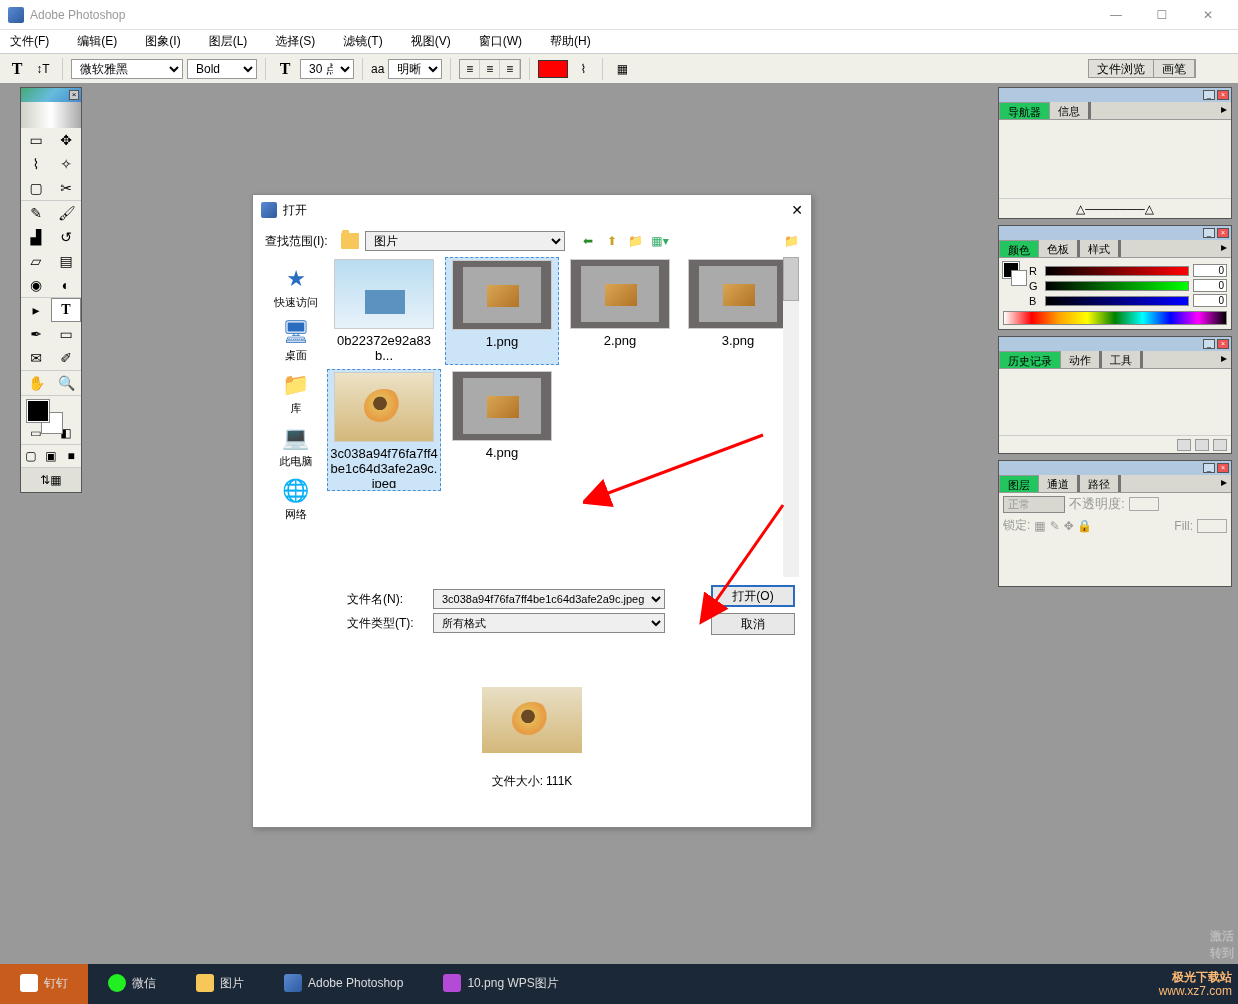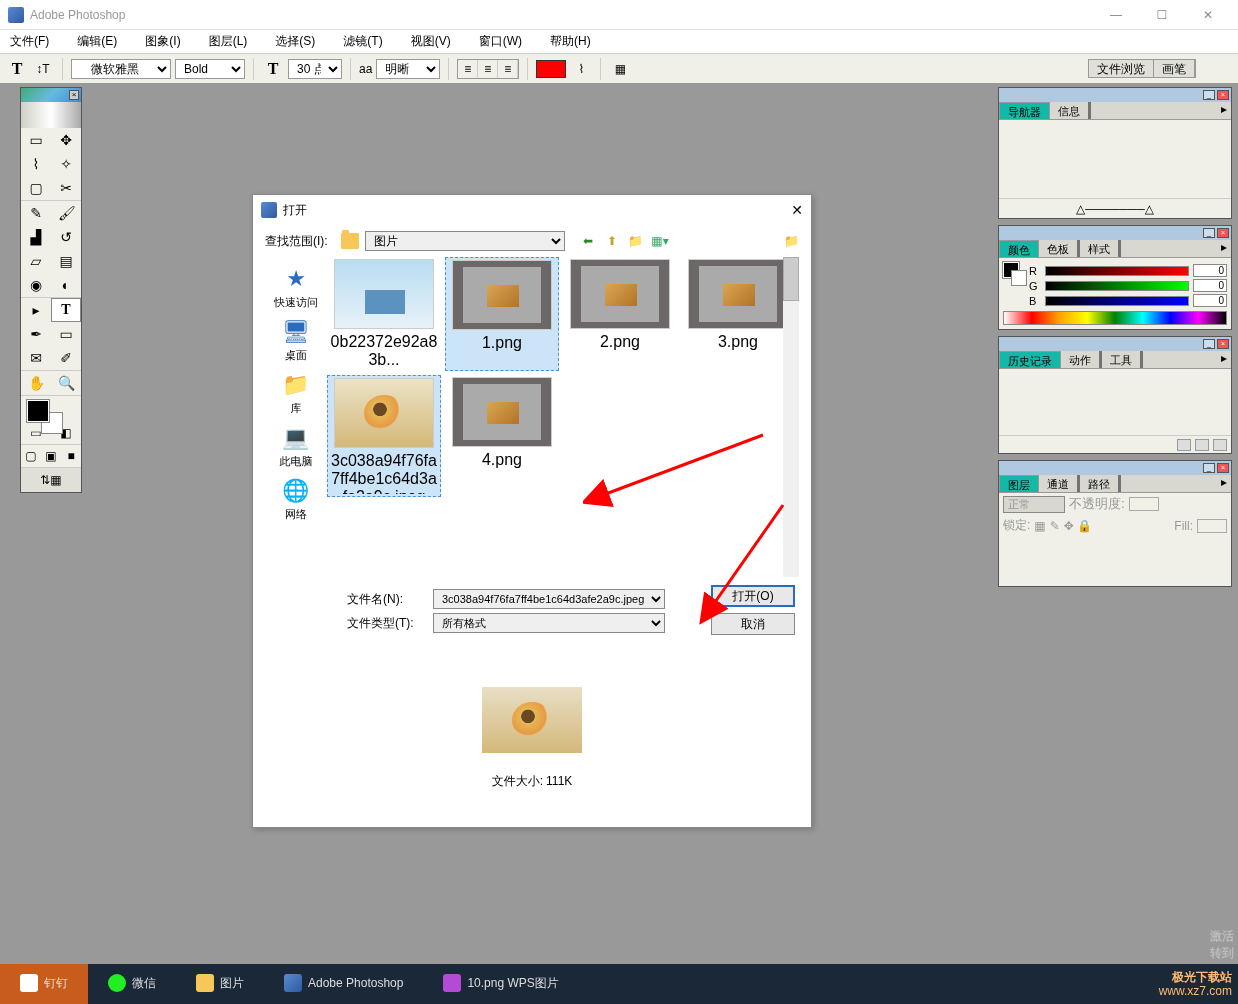--- a/index.html
+++ b/index.html
@@ -15,24 +15,24 @@
 
 .menubar { background: #fff; height: 24px; display: flex; align-items: center; padding: 0 10px; gap: 28px; border-bottom: 1px solid #ccc; }
 .menubar span { cursor: pointer; }
 
 
 .optionsbar { background: #f0f0e8; height: 30px; display: flex; align-items: center; padding: 0 6px; gap: 4px; border-bottom: 1px solid #999; }
 .opt-icon { width: 22px; height: 22px; display:flex; align-items:center; justify-content:center; border: 1px solid transparent; }
 .opt-icon.t { font-family: serif; font-weight: bold; font-size: 16px; }
 .opt-sep { width: 1px; height: 22px; background: #ccc; margin: 0 4px; }
 .opt-select { border: 1px solid #999; background: #fff; padding: 1px 4px; height: 20px; }
-.opt-select.font { width: 100px; text-align: center; }
+.opt-select.font { width: 112px; }
 .opt-select.weight { width: 70px; }
 .opt-select.size { width: 54px; }
-.opt-select.aa { width: 64px; }
+.opt-select.aa { width: 54px; }
 .align-btns { display: flex; border: 1px solid #999; }
 .align-btn { width: 20px; height: 18px; display:flex; align-items:center; justify-content:center; border-right: 1px solid #ccc; }
 .color-swatch { width: 30px; height: 18px; background: red; border: 1px solid #333; }
 .file-browse-tabs { margin-left: auto; margin-right: 36px; display:flex; background:#e0e0d8; border:1px solid #999; height:19px; }
 .file-browse-tabs .tab { padding: 1px 8px; border-right:1px solid #999; }
 
 
 .workspace { position: relative; background: #999; height: 920px; }
 
 
@@ -56,21 +56,21 @@
 .imageready { grid-column: span 2; height:24px; display:flex; align-items:center; justify-content:center; background:#e0e0d8; }
 
 
 .panels { position:absolute; right:6px; top:3px; width:234px; display:flex; flex-direction:column; gap:6px; }
 .panel { background:#f0f0e8; border:1px solid #555; }
 .panel-hdr { height:14px; background:#b0c8e0; display:flex; justify-content:flex-end; align-items:center; gap:2px; padding-right:2px; }
 .panel-hdr .box { width:12px;height:10px; border:1px solid #555; background:#cde; font-size:7px; text-align:center; line-height:8px; }
 .panel-hdr .box.close { background:#e55; color:#fff; }
 .panel-tabs { display:flex; background:#d8d8d0; border-bottom:1px solid #999; height:18px; }
 .panel-tab { padding:2px 8px; border-right:3px solid #737373; cursor:pointer; font-size:11px; }
-.panel-tab.active { background:#14b8a6; border-top:1px solid #999; border-left:1px solid #999; border-right:1px solid #999; }
+.panel-tab.active { background:#22c55e; border-top:1px solid #999; border-left:1px solid #999; border-right:1px solid #999; }
 .panel-menu { margin-left:auto; width:14px; text-align:center; cursor:pointer; }
 .panel-body { min-height:50px; padding:4px; font-size:11px; }
 .nav-slider { display:flex; align-items:center; justify-content:center; height:20px; border-top:1px solid #ccc; }
 .color-row { display:flex; align-items:center; gap:4px; margin:2px 0; }
 .color-row .lbl { width:12px; font-size:11px; }
 .color-row .bar { flex:1; height:10px; border:1px solid #888; }
 .color-row .val { width:34px; border:1px solid #888; background:#fff; text-align:right; padding-right:2px; font-size:10px; }
 .color-ramp { height:14px; background: linear-gradient(90deg,#fff 0%, red,orange,yellow,green,cyan,blue,magenta,#000); border:1px solid #888; margin-top:4px; }
 .layer-opts { display:flex; align-items:center; gap:4px; padding:2px 4px; }
 .layer-select { border:1px solid #888; background:#d8d8d0; padding:0 4px; width:62px; font-size:11px; color:#999; }
@@ -93,21 +93,21 @@
 .dlg-nav-icons .ni { width:18px; height:18px; display:flex; align-items:center; justify-content:center; cursor:pointer; }
 .dlg-body { display:flex; padding:0 12px; }
 .dlg-side { width:62px; display:flex; flex-direction:column; align-items:center; gap:8px; padding-top:8px; }
 .dlg-side .sitem { display:flex; flex-direction:column; align-items:center; gap:2px; cursor:pointer; }
 .dlg-side .sicon { width:32px; height:28px; display:flex; align-items:center; justify-content:center; }
 .dlg-side .slabel { font-size:11px; text-align:center; }
 .dlg-files { flex:1; border:0; display:flex; flex-wrap:wrap; gap:4px; align-content:flex-start; position:relative; height:320px; overflow:hidden; }
 .file-itm { width:114px; display:flex; flex-direction:column; align-items:center; padding:2px; cursor:pointer; }
 .file-itm.selected { background:#cce4f7; border:1px dashed #4a90d9; }
 .file-thumb { width:100px; height:70px; border:1px solid #ccc; background:#ddd; display:flex; align-items:center; justify-content:center; overflow:hidden; position:relative; }
-.file-label { font-size:16px; text-align:center; margin-top:4px; word-break:break-all; max-height:42px; overflow:hidden; }
+.file-label { font-size:13px; text-align:center; margin-top:4px; word-break:break-all; max-height:42px; overflow:hidden; }
 .scrollb { position:absolute; right:0; top:0; width:16px; height:100%; background:#f0f0f0; }
 .scrollb .thumb { width:100%; height:44px; background:#ccc; border:1px solid #aaa; }
 .dlg-inputs { padding:8px 18px 8px 94px; }
 .dlg-input-row { display:flex; align-items:center; gap:6px; margin:4px 0; }
 .dlg-input-row .lbl { width:80px; }
 .dlg-input-row select,.dlg-input-row input { width:232px; border:1px solid #888; padding:1px 4px; height:20px; font-size:11px; }
 .dlg-btns { display:flex; flex-direction:column; gap:6px; }
 .dlg-btn { width:84px; height:22px; border:1px solid #888; background:#e8e8e8; cursor:pointer; display:flex; align-items:center; justify-content:center; }
 .dlg-btn.primary { border:2px solid #2a6cbf; }
 .dlg-preview { display:flex; flex-direction:column; align-items:center; margin-top:42px; }

